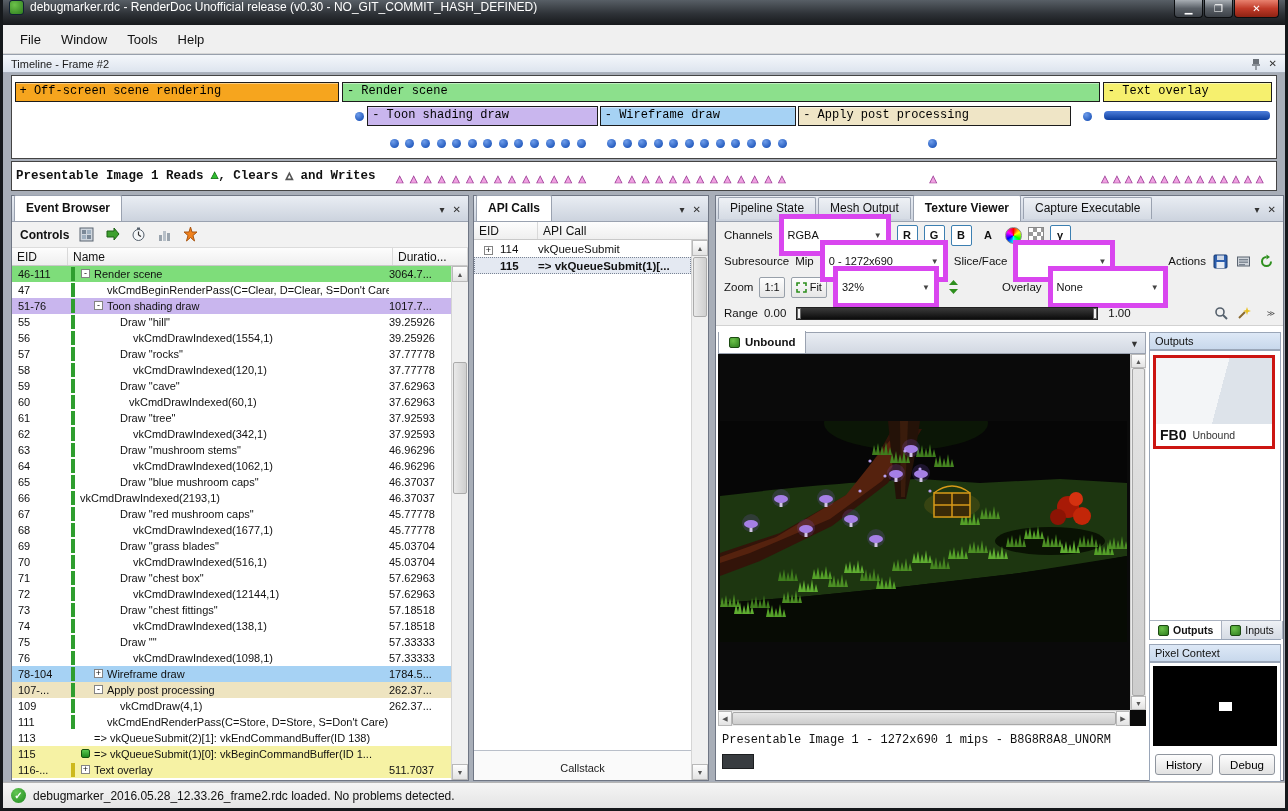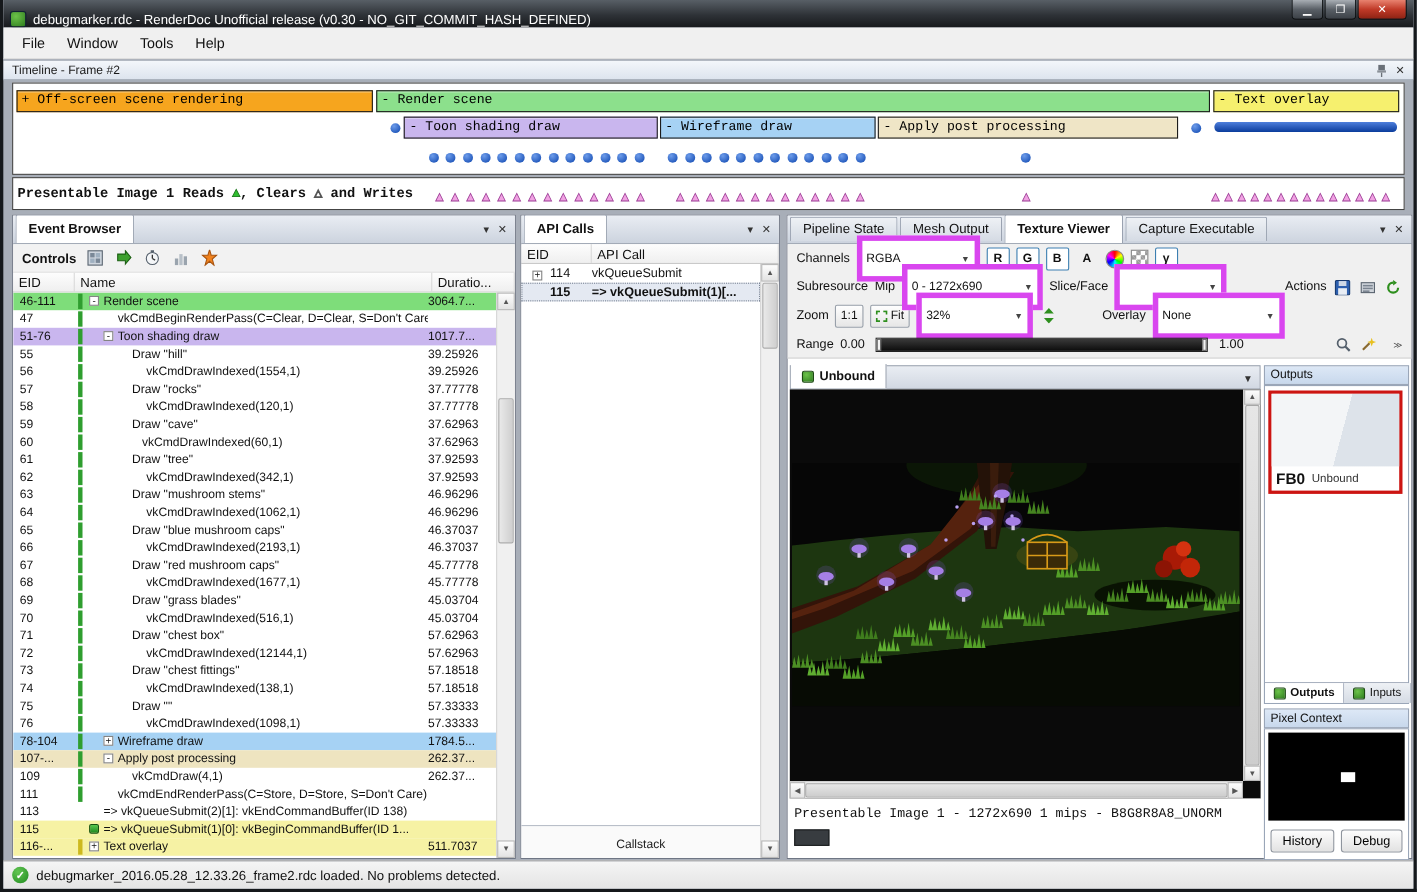--- a/index.html
+++ b/index.html
@@ -4,21 +4,21 @@
 <style>
   * { margin:0; padding:0; box-sizing:border-box; }
   html,body { background:#3a3d42; }
   body { font-family:"Liberation Sans",sans-serif; color:#111; }
   .window { position:relative; width:1288px; height:811px; background:#a8aeb8; overflow:hidden;
             border:3px solid #15181b; border-top:none; }
 
   
   .titlebar { position:absolute; top:0; left:0; right:0; height:25px;
               background:linear-gradient(#585f66 0%, #2e3237 55%, #17191c 100%);
-              display:flex; align-items:flex-end; gap:6px; padding:0 6px; color:#fff; font-size:12px; }
+              display:flex; align-items:flex-start; gap:6px; padding:0 6px; color:#fff; font-size:12px; }
   .rdoc-icon { width:15px; height:15px; border-radius:3px; background:radial-gradient(circle at 35% 30%, #6cc24a, #2e7d1e); border:1px solid #123; }
   .win-btns { margin-left:auto; display:flex; gap:1px; align-self:flex-start; }
   .win-btn { width:29px; height:18px; border:1px solid #0c0e10; border-top:none; border-radius:0 0 4px 4px;
              background:linear-gradient(#a8aeb4,#595f66 50%,#3c4147); color:#fff; font-size:10px;
              display:flex; align-items:center; justify-content:center; }
   .win-btn.close { width:45px; background:linear-gradient(#e8826f,#c03a28 50%,#8e2314); }
 
   
   .menubar { position:absolute; top:25px; left:0; right:0; height:29px; background:#f0f0f0;
              border-bottom:1px solid #d6d6d6; display:flex; align-items:center; padding:0 8px; gap:2px; }
@@ -453,21 +453,21 @@
             <span class="flow-g"></span>
           </div>
           <div class="ev-name"><span style="margin-left: 40px;">Draw "blue mushroom caps"</span></div>
           <div class="ev-dur">46.37037</div>
         </div>
         <div class="ev-row">
           <div class="ev-eid">66</div>
           <div class="ev-flow">
             <span class="flow-g"></span>
           </div>
-          <div class="ev-name"><span style="margin-left: 53px;">vkCmdDrawIndexed(2193,1)</span></div>
+          <div class="ev-name"><span style="">vkCmdDrawIndexed(2193,1)</span></div>
           <div class="ev-dur">46.37037</div>
         </div>
         <div class="ev-row">
           <div class="ev-eid">67</div>
           <div class="ev-flow">
             <span class="flow-g"></span>
           </div>
           <div class="ev-name"><span style="margin-left: 40px;">Draw "red mushroom caps"</span></div>
           <div class="ev-dur">45.77778</div>
         </div>

